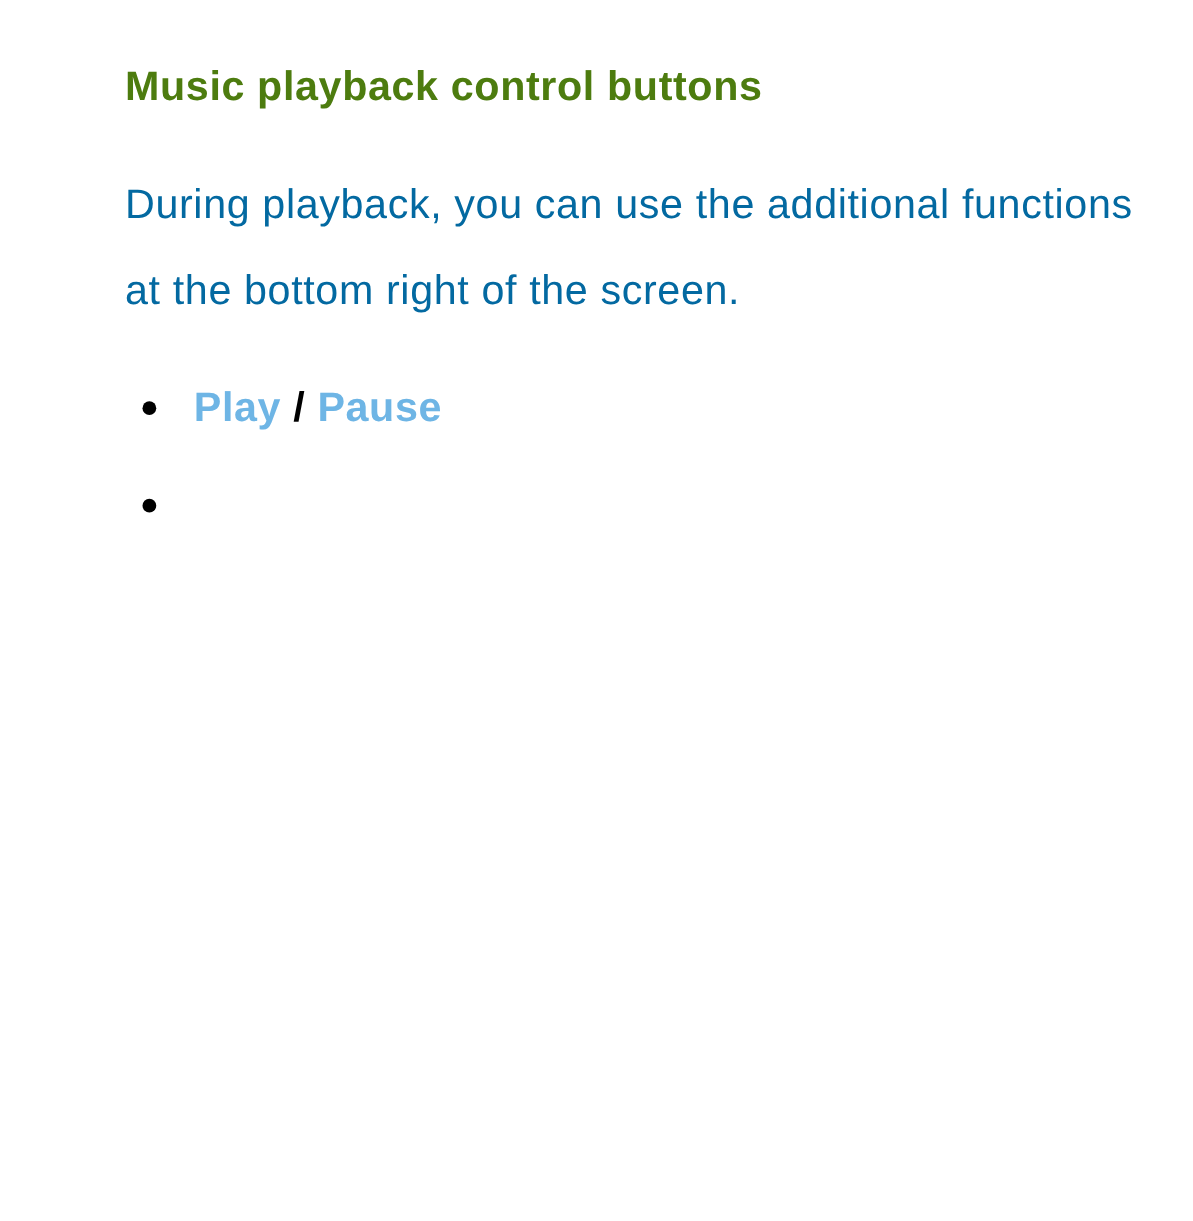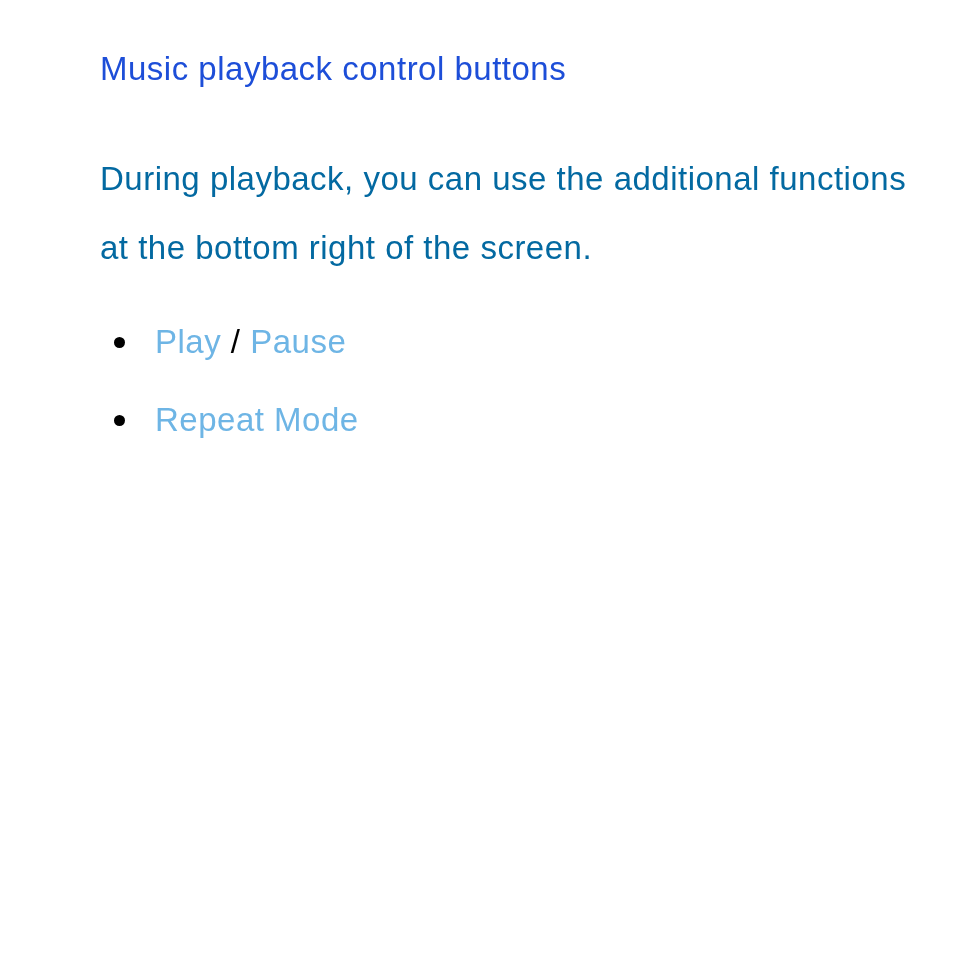--- a/index.html
+++ b/index.html
@@ -9,41 +9,42 @@
     }
     body {
       width: 954px;
       height: 977px;
       background: #ffffff;
       font-family: Arial, Helvetica, sans-serif;
       padding: 50px 40px 0 100px;
       color: #000000;
     }
     .heading {
-      color: #1d4ed8;
+      color: #4d7c0f;
       font-size: 33px;
-      font-weight: normal;
-      margin-bottom: 56px;
+      font-weight: bold;
+      margin-bottom: 40px;
       letter-spacing: 0.5px;
     }
     .intro {
       font-size: 33px;
       line-height: 2.1;
       color: #0369a1;
       margin-bottom: 40px;
       letter-spacing: 0.5px;
     }
     .bullet-list {
       list-style: none;
       padding-left: 0;
     }
     .bullet-item {
       position: relative;
       padding-left: 55px;
       margin-bottom: 40px;
+      font-weight: bold;
     }
     .bullet-dot {
       position: absolute;
       left: 14px;
       top: 14px;
       width: 11px;
       height: 11px;
       background: #000000;
       border-radius: 50%;
     }
@@ -91,15 +92,14 @@
 
 <ul class="bullet-list">
   <li class="bullet-item">
     <span class="bullet-dot"></span>
     <div class="bullet-title">
       <span>Play</span><span class="slash"> / </span><span>Pause</span>
     </div>
   </li>
   <li class="bullet-item">
     <span class="bullet-dot"></span>
-    <div class="bullet-title">Repeat Mode</div>
   </li>
 </ul>
 
 </body></html>

